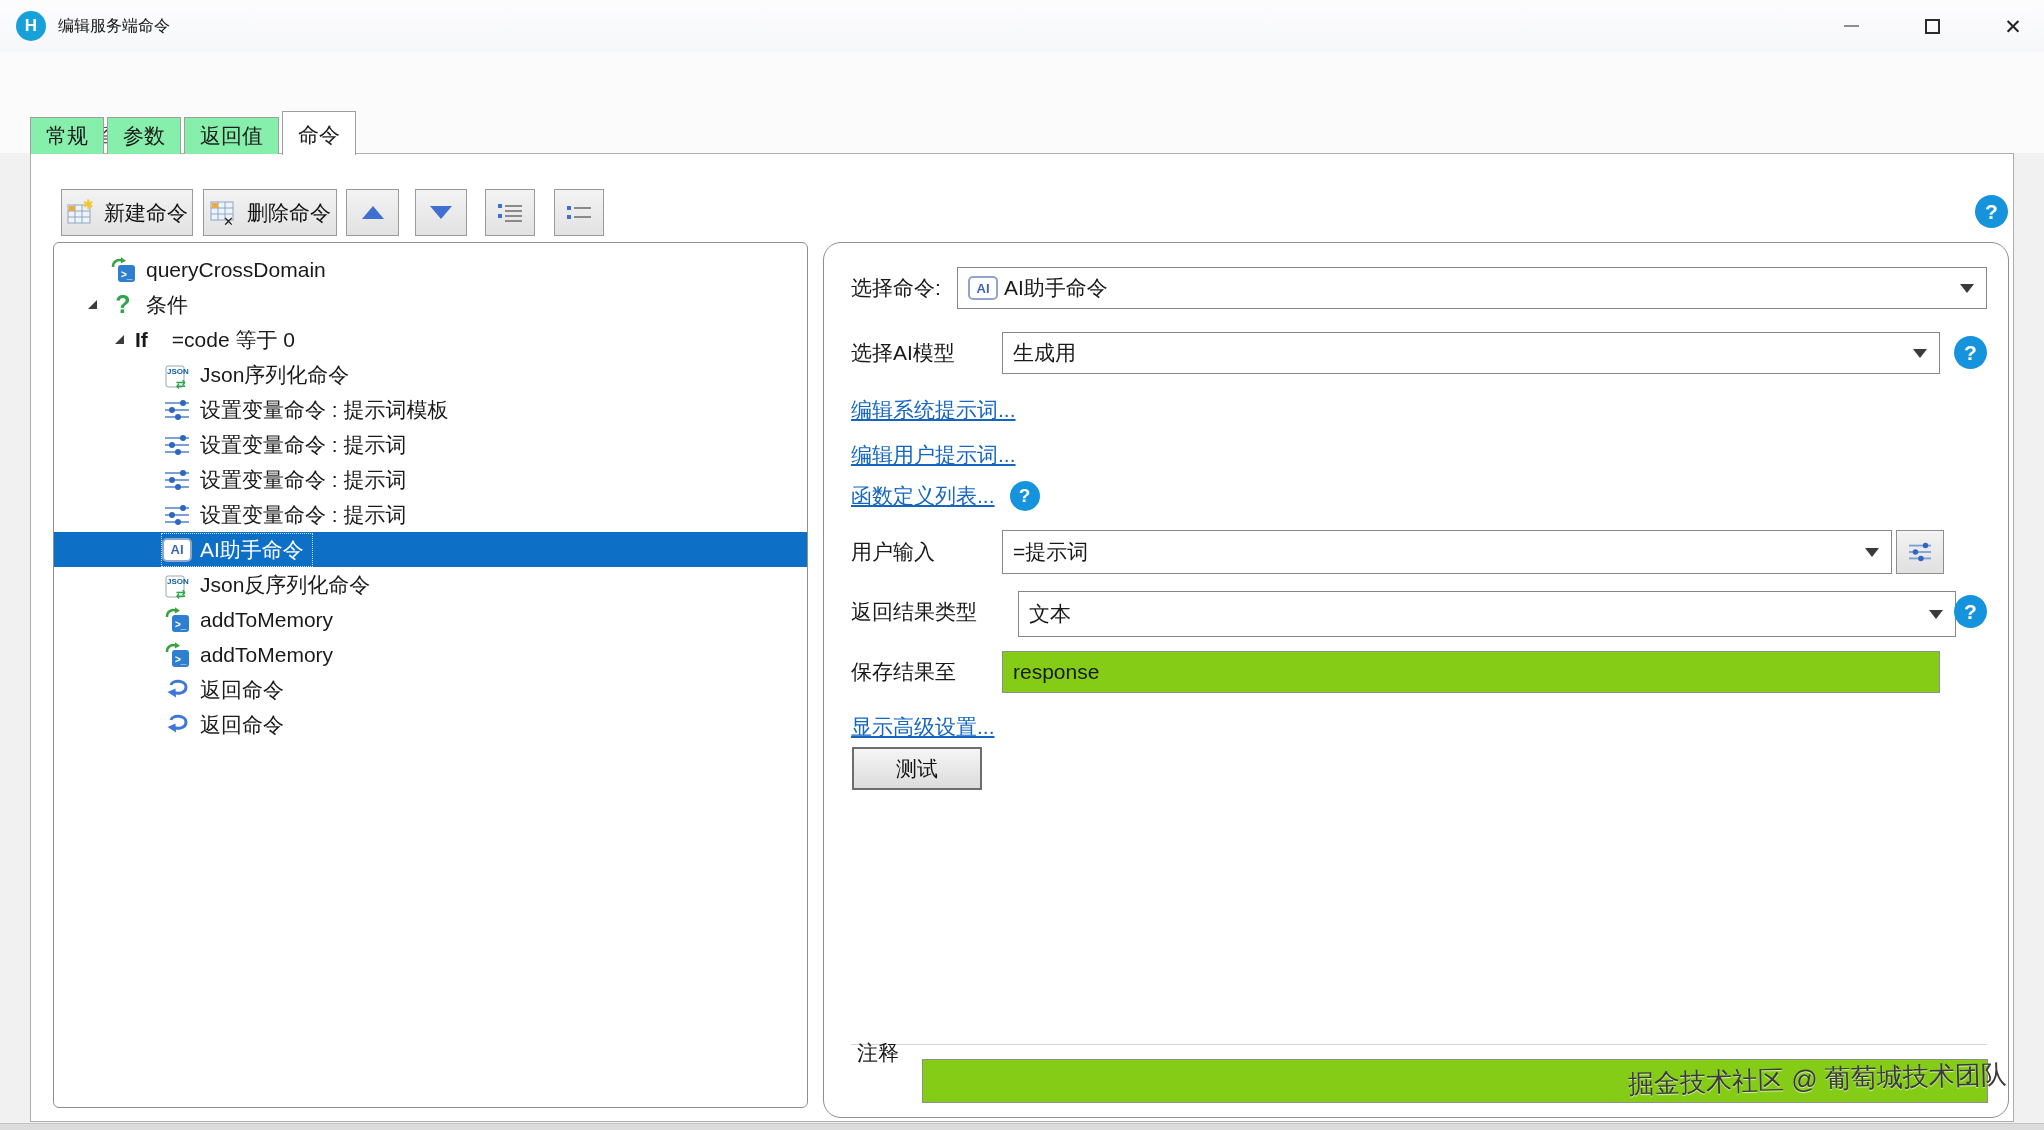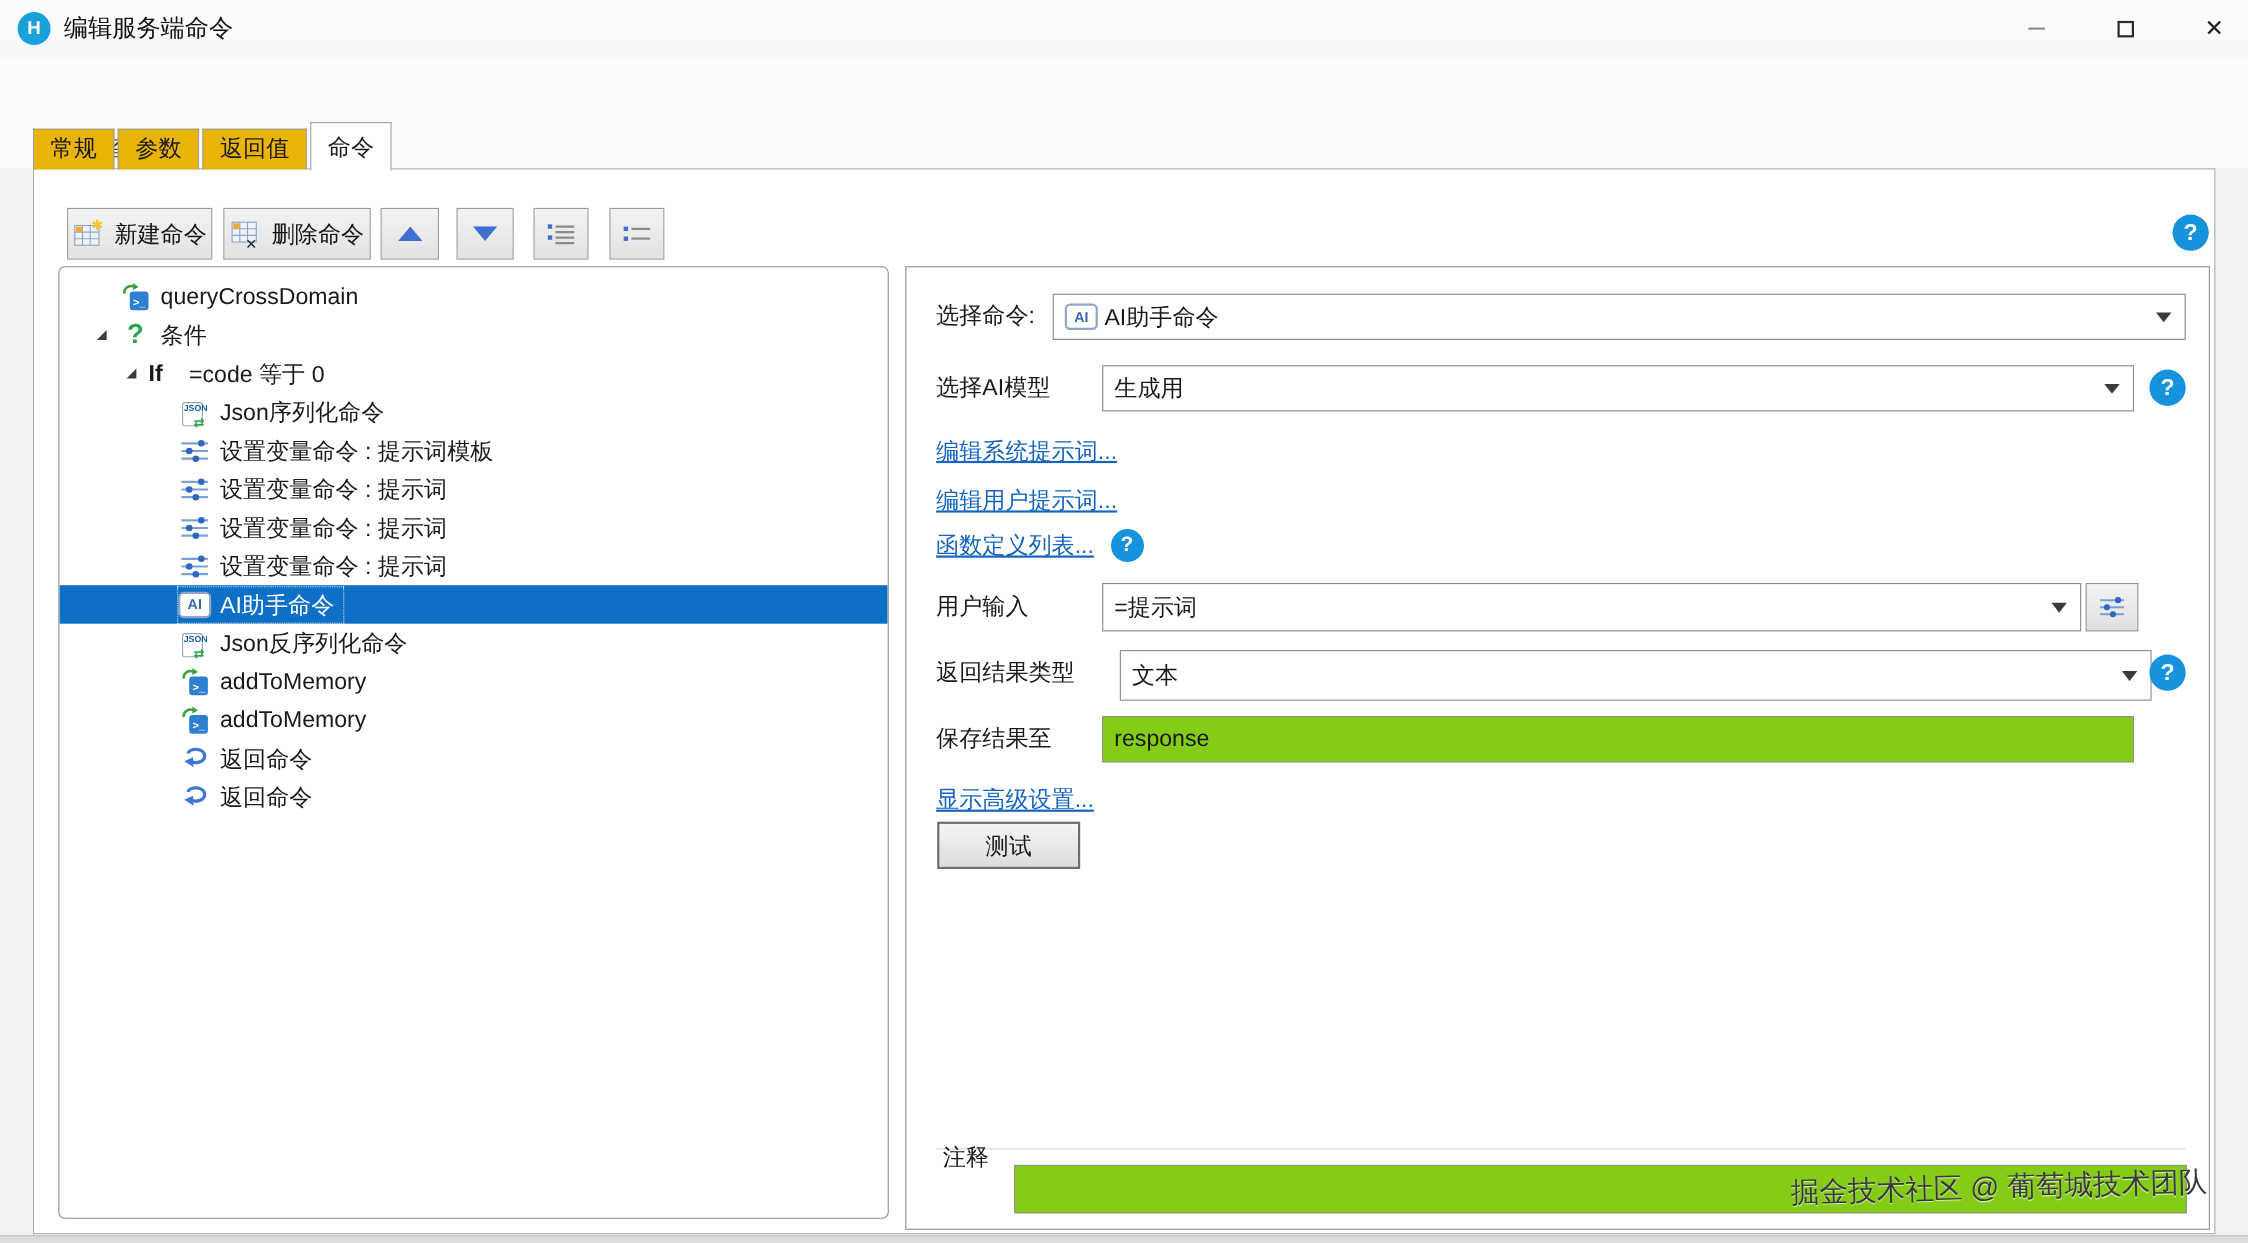--- a/index.html
+++ b/index.html
@@ -7,32 +7,32 @@
   body {
     width:2044px; height:1130px; position:relative; overflow:hidden;
     background:#f1f1f2; font-family:"Liberation Sans","DejaVu Sans",sans-serif; color:#191919;
   }
   
   .titlebar { position:absolute; left:0; top:0; width:100%; height:52px;
     background:linear-gradient(#fdfdfe,#f6f7f9); }
   .app-icon { position:absolute; left:16px; top:11px; width:30px; height:30px; border-radius:50%;
     background:#18a0da; color:#fff; font-weight:bold; font-size:17px;
     display:flex; align-items:center; justify-content:center; }
-  .win-title { position:absolute; left:58px; top:0; line-height:52px; font-size:22px; color:#111; }
+  .win-title { position:absolute; left:58px; top:0; line-height:52px; font-size:16px; color:#111; }
   .win-btn { position:absolute; top:8px; width:48px; height:36px; display:flex; align-items:center; justify-content:center; }
   .win-min { left:1827px; } .win-max { left:1908px; } .win-close { left:1989px; }
   .glyph-min { width:15px; height:2px; background:#8d8d8d; }
   .glyph-max { width:15px; height:15px; border:2px solid #2b2b2b; background:transparent; }
   .glyph-close { font-size:21px; color:#222; line-height:1; }
   
   .upper { position:absolute; left:0; top:52px; width:100%; height:101px; background:#fbfbfc; }
   .cmd-name { position:absolute; left:30px; top:68px; font-size:22px; color:#222; }
   
   .tabs { position:absolute; left:30px; top:110px; height:44px; display:flex; align-items:flex-end; z-index:5; }
-  .tab { height:37px; line-height:36px; padding:0 15px; background:#eab308;
+  .tab { height:37px; line-height:36px; padding:0 15px; background:#86efac;
     border:1px solid #9f9f9f; border-bottom:none; margin-right:3px; font-size:21px; color:#1b1b1b; }
   .tab.active { height:44px; line-height:46px; background:#fff; margin-bottom:-1px; z-index:6; }
   
   .tabpage { position:absolute; left:30px; top:153px; width:1984px; height:969px;
     background:#fff; border:1px solid #adadad; }
   
   .tbtn { position:absolute; top:35px; height:47px; display:flex; align-items:center; justify-content:center;
     gap:8px; background:linear-gradient(#f3f3f3,#e2e2e2); border:1px solid #9a9a9a; font-size:21px; color:#141414; }
   .tbtn-new    { left:30px;  width:132px; }
   .tbtn-del    { left:172px; width:134px; }
@@ -42,21 +42,21 @@
   .tbtn-outdent{ left:523px; width:50px; }
   .tri-up   { width:0; height:0; border-left:11px solid transparent; border-right:11px solid transparent; border-bottom:13px solid #3f6fd1; }
   .tri-down { width:0; height:0; border-left:11px solid transparent; border-right:11px solid transparent; border-top:13px solid #3f6fd1; }
   .help { width:33px; height:33px; border-radius:50%; background:#1593dc; color:#fff; font-size:21px; font-weight:bold;
     display:flex; align-items:center; justify-content:center; flex:none; }
   .tool-help { position:absolute; left:1944px; top:41px; }
   
   .tree-panel { position:absolute; left:22px; top:88px; width:755px; height:866px; background:#fff;
     border:1px solid #8f8f8f; border-radius:6px; padding-top:9px; overflow:hidden; }
   .form-panel { position:absolute; left:792px; top:88px; width:1186px; height:876px; background:#fff;
-    border:1px solid #8f8f8f; border-radius:0; }
+    border:1px solid #8f8f8f; border-radius:18px; }
   
   .tree-row { height:35px; display:flex; align-items:center; font-size:21px; white-space:nowrap; }
   .lv1 { padding-left:34px; } .lv2 { padding-left:61px; } .lv3 { padding-left:108px; }
   .expander { width:20px; flex:none; display:flex; align-items:center; }
   .tri-exp { width:0; height:0; border-bottom:9px solid #3c3c3c; border-left:9px solid transparent; }
   .row-content { display:flex; align-items:center; padding:2px 8px 2px 0; }
   .tree-row.selected { background:#0d6fc6; color:#fff; }
   .tree-row.selected .row-content { outline:1px dotted rgba(230,240,255,.85); }
   .tprefix { font-weight:bold; }
   .tsuffix { margin-left:24px; }

